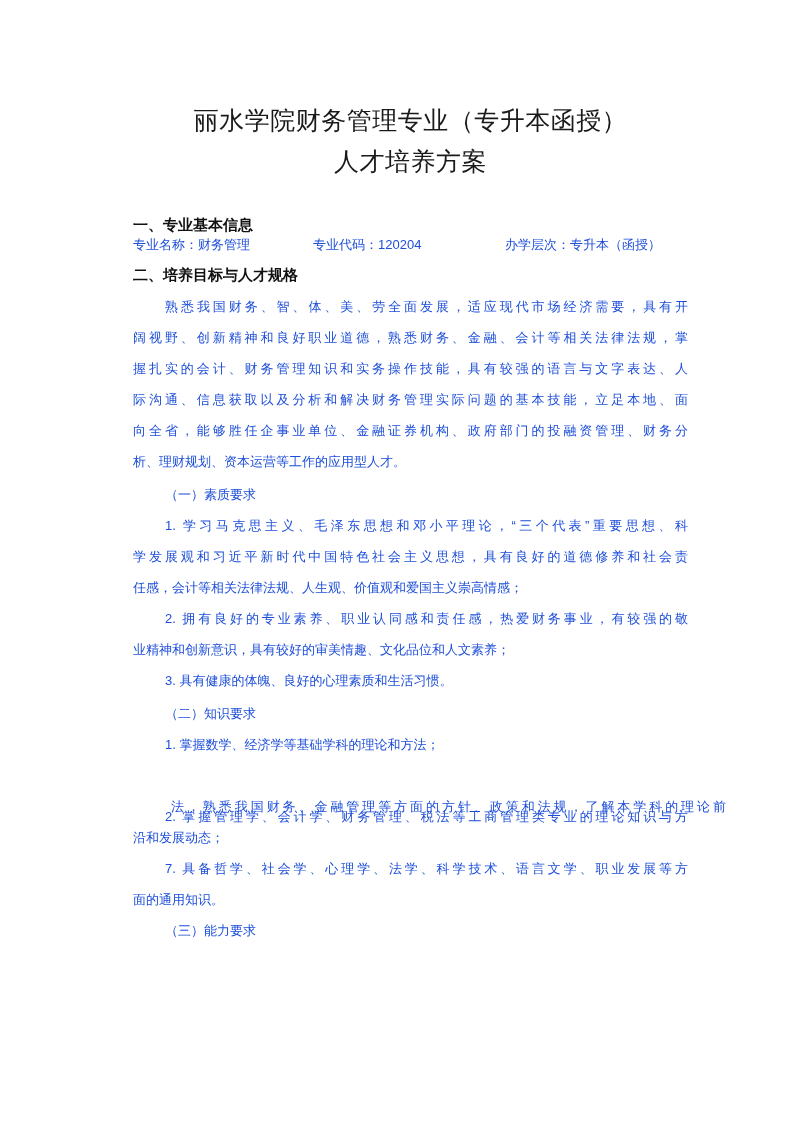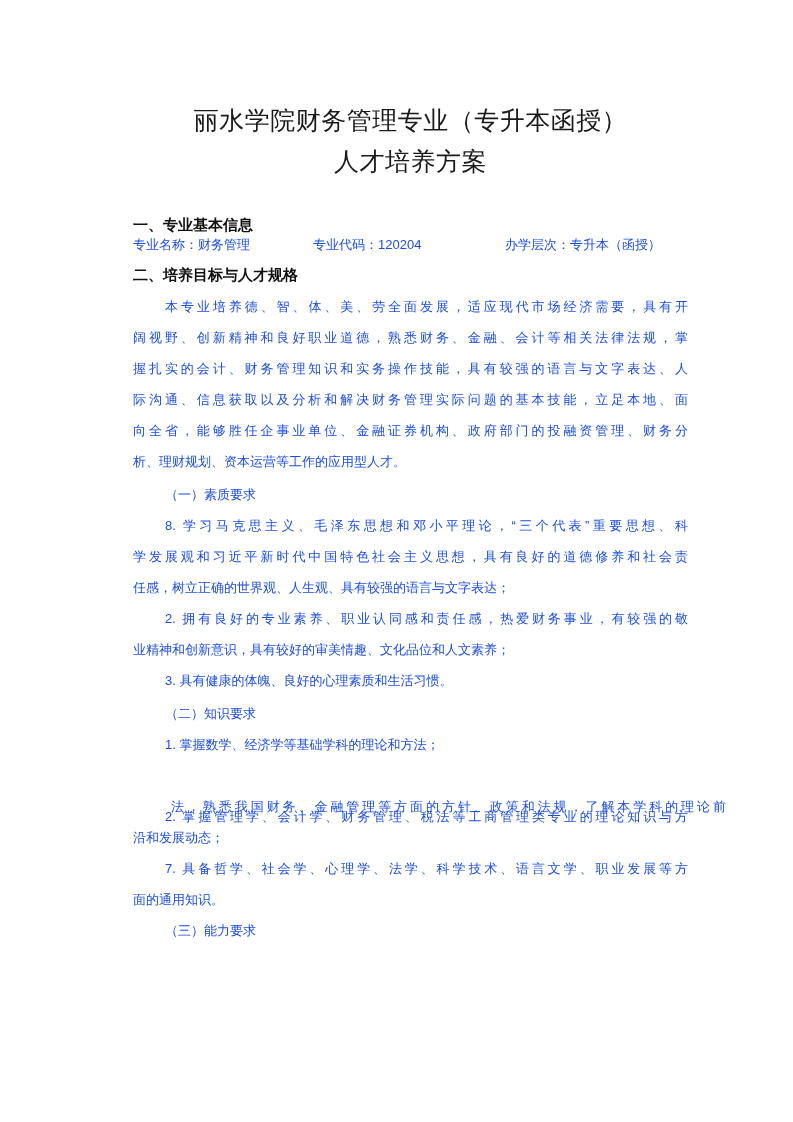--- a/index.html
+++ b/index.html
@@ -27,31 +27,31 @@
   <div class="title t1">丽水学院财务管理专业（专升本函授）</div>
   <div class="title t2">人才培养方案</div>
 
   <div class="line h" style="top:198px;margin-top:12px;">一、专业基本信息</div>
   <div class="line info" style="top:229px;">
     <span style="width:180px;">专业名称：财务管理</span><span style="width:192px;">专业代码：120204</span><span>办学层次：专升本（函授）</span>
   </div>
 
   <div class="line h" style="top:260px;">二、培养目标与人才规格</div>
 
-  <div class="line indent" style="top:291px;">本专业培养德、智、体、美、劳全面发展，适应现代市场经济需要，具有开</div>
+  <div class="line indent" style="top:291px;">熟悉我国财务、智、体、美、劳全面发展，适应现代市场经济需要，具有开</div>
   <div class="line" style="top:322px;">阔视野、创新精神和良好职业道德，熟悉财务、金融、会计等相关法律法规，掌</div>
   <div class="line" style="top:384px;">际沟通、信息获取以及分析和解决财务管理实际问题的基本技能，立足本地、面</div>
   <div class="line" style="top:353px;">握扎实的会计、财务管理知识和实务操作技能，具有较强的语言与文字表达、人</div>
   <div class="line" style="top:415px;">向全省，能够胜任企事业单位、金融证券机构、政府部门的投融资管理、财务分</div>
   <div class="line last" style="top:446px;">析、理财规划、资本运营等工作的应用型人才。</div>
 
   <div class="line indent sub" style="top:479px; left:151px;">（一）素质要求</div>
-  <div class="line indent" style="top:510px;">8. 学习马克思主义、毛泽东思想和邓小平理论，“三个代表”重要思想、科</div>
+  <div class="line indent" style="top:510px;">1. 学习马克思主义、毛泽东思想和邓小平理论，“三个代表”重要思想、科</div>
   <div class="line" style="top:541px;">学发展观和习近平新时代中国特色社会主义思想，具有良好的道德修养和社会责</div>
-  <div class="line last" style="top:572px;">任感，树立正确的世界观、人生观、具有较强的语言与文字表达；</div>
+  <div class="line last" style="top:572px;">任感，会计等相关法律法规、人生观、价值观和爱国主义崇高情感；</div>
   <div class="line indent" style="top:603px;">2. 拥有良好的专业素养、职业认同感和责任感，热爱财务事业，有较强的敬</div>
   <div class="line last" style="top:634px;">业精神和创新意识，具有较好的审美情趣、文化品位和人文素养；</div>
   <div class="line indent last" style="top:665px;">3. 具有健康的体魄、良好的心理素质和生活习惯。</div>
 
   <div class="line indent sub" style="top:698px;">（二）知识要求</div>
   <div class="line indent last" style="top:729px;">1. 掌握数学、经济学等基础学科的理论和方法；</div>
   <div class="line indent" style="top:760px;margin-top:41px;">2. 掌握管理学、会计学、财务管理、税法等工商管理类专业的理论知识与方</div>
   <div class="line" style="top:791px;margin-left:38px;">法，熟悉我国财务、金融管理等方面的方针、政策和法规，了解本学科的理论前</div>
   <div class="line last" style="top:822px;">沿和发展动态；</div>
   <div class="line indent" style="top:853px;">7. 具备哲学、社会学、心理学、法学、科学技术、语言文学、职业发展等方</div>

